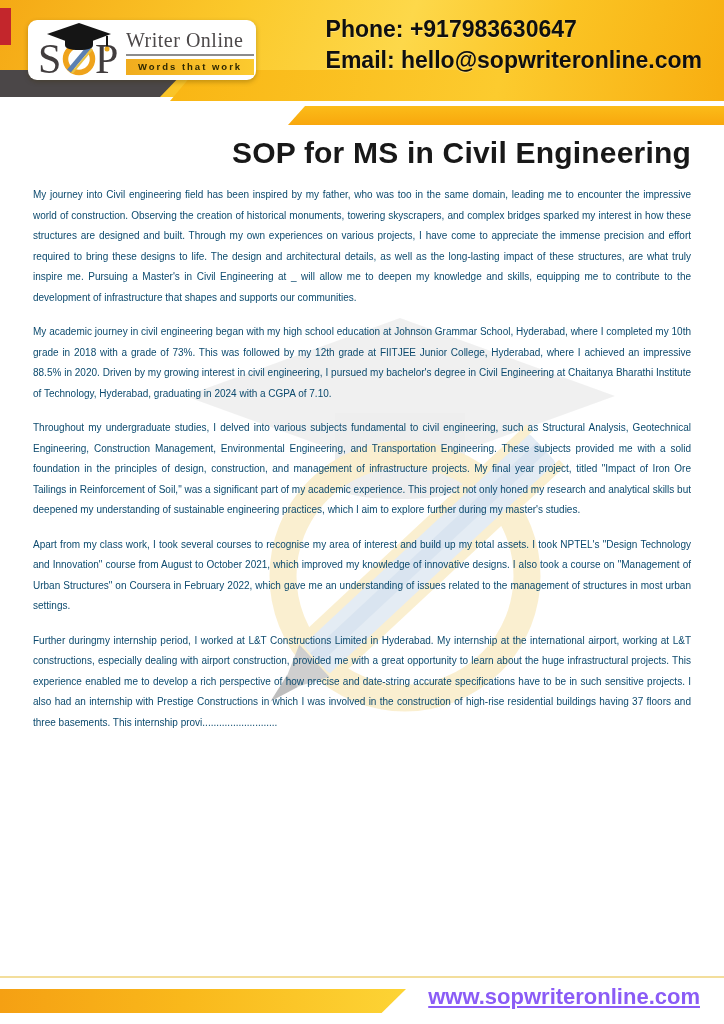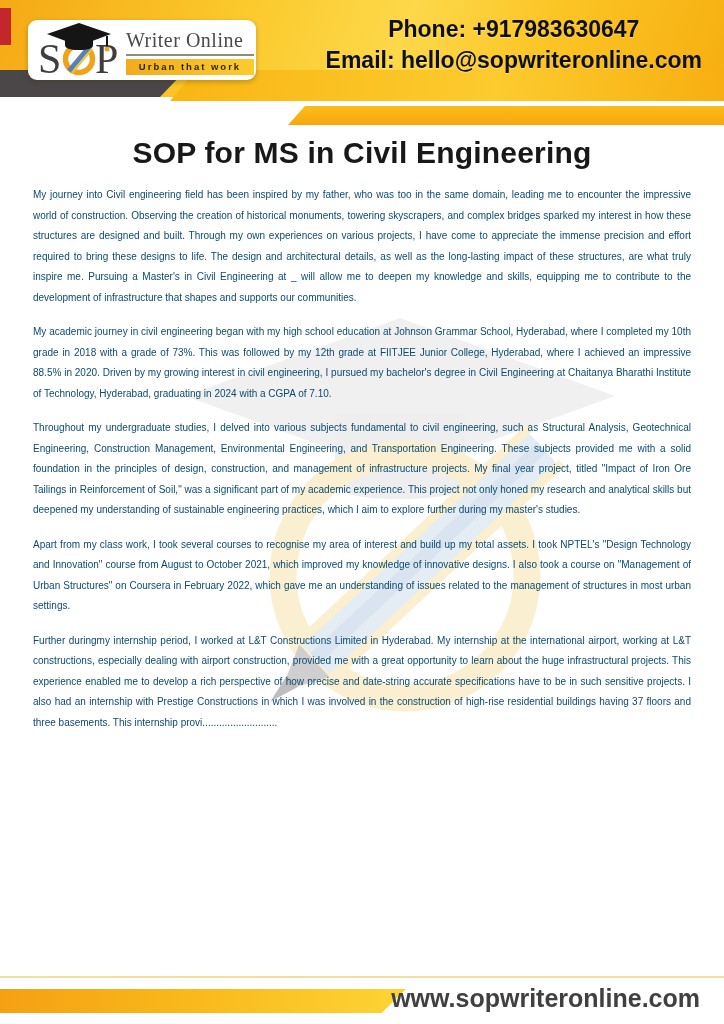--- a/index.html
+++ b/index.html
@@ -55,38 +55,38 @@
   .logo-rule { width:128px; border-top:2px solid #8C8C8C; margin-top:1px; }
   .logo-tagline {
     margin-top:3px; width:128px; height:16px;
     background:linear-gradient(90deg,#F0AC1E,#FCCB2F);
     font-size:9.5px; font-weight:bold; color:#2E2800;
     letter-spacing:2px; text-align:center; line-height:16px; white-space:nowrap;
   }
 
   
   .contact {
-    position:absolute; right:22px; top:14px; z-index:5; text-align:center;
+    position:absolute; right:22px; top:14px; z-index:5; text-align:left;
     font-weight:bold; font-size:23px; line-height:31px; color:#0F0F0F;
     text-shadow:0 1px 0 rgba(255,255,255,0.35);
   }
 
   
   .watermark {
     position:absolute; left:185px; top:318px; width:430px; height:430px;
     opacity:0.33; z-index:1; pointer-events:none;
   }
 
   
   .content {
     position:absolute; left:33px; top:134px; width:658px; z-index:2;
   }
   .doc-title {
     font-size:30px; font-weight:bold; color:#181818;
-    text-align:center; line-height:38px; margin-bottom:13px;
+    text-align:right; line-height:38px; margin-bottom:13px;
     letter-spacing:0.2px;
   }
   .content p {
     font-size:10px; line-height:20.5px; color:#0c4a6e;
     text-align:justify; margin-bottom:14px;
   }
   .content p:last-child { margin-bottom:8px; }
 
   
   .footer-line {
@@ -94,21 +94,21 @@
     background:#F3DE9C; z-index:3;
   }
   .footer-bar {
     position:absolute; left:0; top:989px; width:406px; height:24px;
     background:linear-gradient(90deg,#F5A013,#F9B81B 45%,#FDD435);
     clip-path:polygon(0 0, 100% 0, 94% 100%, 0 100%);
     z-index:3;
   }
   .footer-site {
     position:absolute; right:24px; top:984px; z-index:4;
-    font-size:25px; font-weight:bold; color:#404040; white-space:nowrap;
+    font-size:22px; font-weight:bold; color:#8b5cf6; white-space:nowrap;text-decoration:underline;
   }
 </style>
 </head>
 <body>
 
 <div class="page">
 
   <div>
     <div class="header-bg"></div>
     <div class="header-gold-wedge"></div>
@@ -128,21 +128,21 @@
             <polygon points="41,2 73,13 41,25 9,13" fill="#151515"></polygon>
             <path d="M27,15 h28 v9 q0,5 -14,5 q-14,0 -14,-5 z" fill="#151515"></path>
             <line x1="69" y1="15" x2="69" y2="26" stroke="#151515" stroke-width="2"></line>
             <circle cx="69" cy="28" r="2.5" fill="#E8A81B"></circle>
           </g>
         </svg>
       </span>
       <div class="logo-right">
         <div class="logo-name">Writer Online</div>
         <div class="logo-rule"></div>
-        <div class="logo-tagline">Urban that work</div>
+        <div class="logo-tagline">Words that work</div>
       </div>
     </div>
 
     <div class="contact">
       <div>Phone: +917983630647</div>
       <div>Email: hello@sopwriteronline.com</div>
     </div>
   </div>
 
   <div class="watermark">

